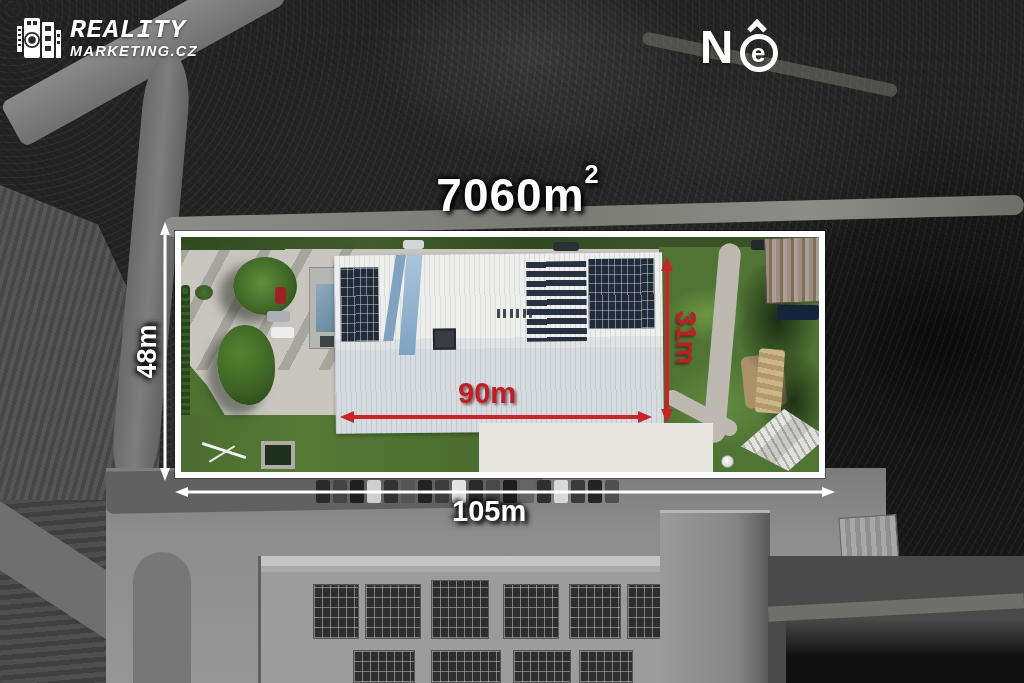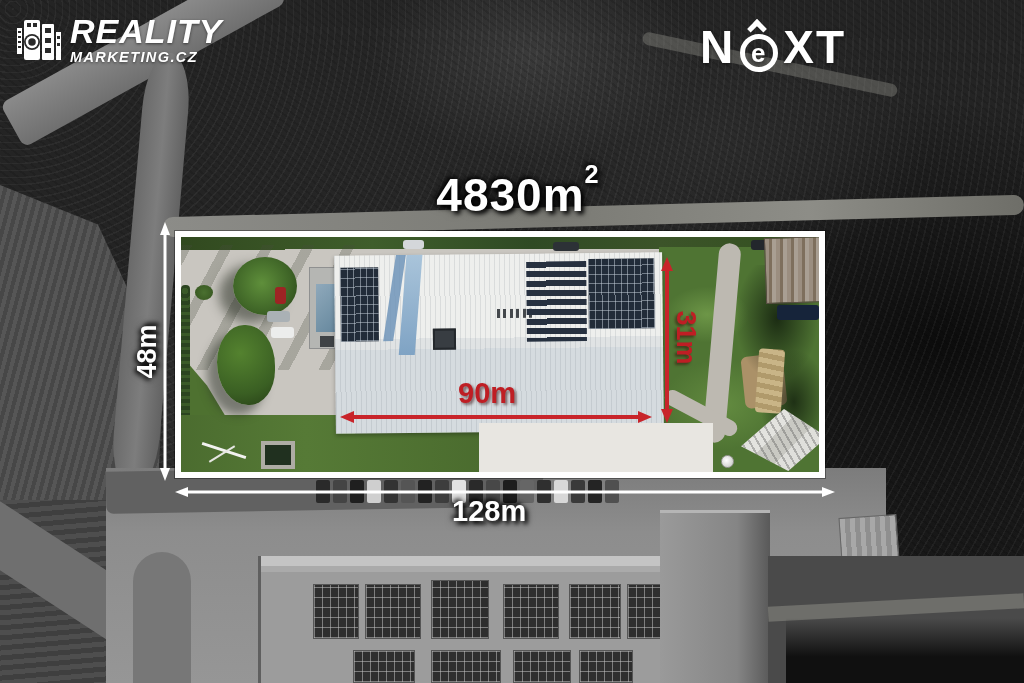--- a/index.html
+++ b/index.html
@@ -144,21 +144,21 @@
   .lbl-red{color:#bf1e24;text-shadow:2px 2px 3px rgba(50,5,5,.55);}
   .lbl-total{left:408px;top:172px;width:220px;text-align:center;font-size:46px;letter-spacing:1px;}
   .lbl-1917{left:450px;top:274px;font-size:31px;}
   .lbl-48{left:112px;top:338px;width:70px;text-align:center;font-size:27px;transform:rotate(-90deg);}
   .lbl-31{left:650px;top:324px;width:70px;text-align:center;font-size:27px;transform:rotate(90deg);}
   .lbl-62{left:458px;top:379px;font-size:29px;}
   .lbl-128{left:452px;top:497px;font-size:29px;}
   
   .logo-reality{left:16px;top:12px;z-index:30;display:flex;gap:8px;align-items:center;color:#fff;
     text-shadow:0 1px 3px rgba(0,0,0,.55);}
-  .logo-reality .t1{font-size:34px;font-weight:800;font-style:italic;letter-spacing:1px;}
+  .logo-reality .t1{font-size:26px;font-weight:800;font-style:italic;letter-spacing:1px;font-family:Liberation Mono, monospace;}
   .logo-reality .t2{font-size:14.5px;font-weight:800;font-style:italic;letter-spacing:1.4px;margin-top:-2px;}
   .logo-next{left:700px;top:20px;z-index:30;display:flex;align-items:flex-end;color:#fff;
     font-weight:800;font-size:46px;letter-spacing:2px;text-shadow:0 1px 4px rgba(0,0,0,.6);}
   .e-badge{position:relative;width:38px;height:38px;border:5px solid #fff;border-radius:50%;
     margin:0 5px 2px 5px;display:flex;align-items:center;justify-content:center;}
   .e-char{font-size:26px;font-weight:800;line-height:1;}
   .e-caret{position:absolute;top:-17px;left:50%;margin-left:-9px;width:14px;height:14px;
     border-top:5px solid #fff;border-right:5px solid #fff;transform:rotate(-45deg);}
 </style>
 </head>
@@ -281,25 +281,25 @@
       <polygon points="340,417 354,411 354,423" stroke="none"></polygon>
       <polygon points="652,417 638,411 638,423" stroke="none"></polygon>
     </g>
     <g fill="#c8242a" stroke="#c8242a">
       <line x1="667" y1="268" x2="667" y2="412" stroke-width="4"></line>
       <polygon points="667,257 661,271 673,271" stroke="none"></polygon>
       <polygon points="667,423 661,409 673,409" stroke="none"></polygon>
     </g>
   </svg>
 
-  <div class="lbl lbl-white lbl-total"><span>4830m</span><sup>2</sup></div>
+  <div class="lbl lbl-white lbl-total"><span>7060m</span><sup>2</sup></div>
   <div class="lbl lbl-white lbl-48">48m</div>
   <div class="lbl lbl-red lbl-31">31m</div>
   <div class="lbl lbl-red lbl-62">90m</div>
-  <div class="lbl lbl-white lbl-128">128m</div>
+  <div class="lbl lbl-white lbl-128">105m</div>
 
   <div class="abs logo-reality">
     <svg width="46" height="50" viewBox="0 0 46 50">
       <rect x="1" y="14" width="5" height="26" fill="#fff"></rect>
       <rect x="2" y="17" width="3" height="2" fill="#2a2a2a"></rect>
         <rect x="2" y="22" width="3" height="2" fill="#2a2a2a"></rect>
       <rect x="2" y="27" width="3" height="2" fill="#2a2a2a"></rect>
         <rect x="2" y="32" width="3" height="2" fill="#2a2a2a"></rect>
       <rect x="8" y="6" width="16" height="40" rx="2" fill="#fff"></rect>
       <rect x="11" y="9" width="4" height="4" fill="#2a2a2a"></rect>
@@ -319,16 +319,15 @@
       <div class="t2">MARKETING.CZ</div>
     </div>
   </div>
 
   <div class="abs logo-next">
     <span>N</span>
     <span class="e-badge">
       <span class="e-caret"></span>
       <span class="e-char">e</span>
     </span>
-    <span>XT</span>
   </div>
 
 </div>
 
 </body></html>

